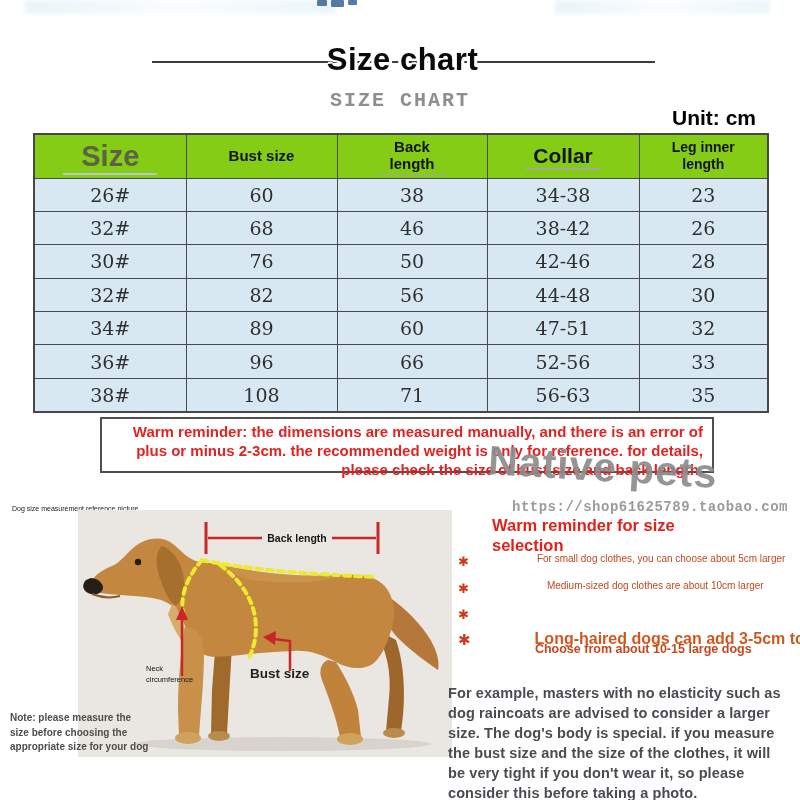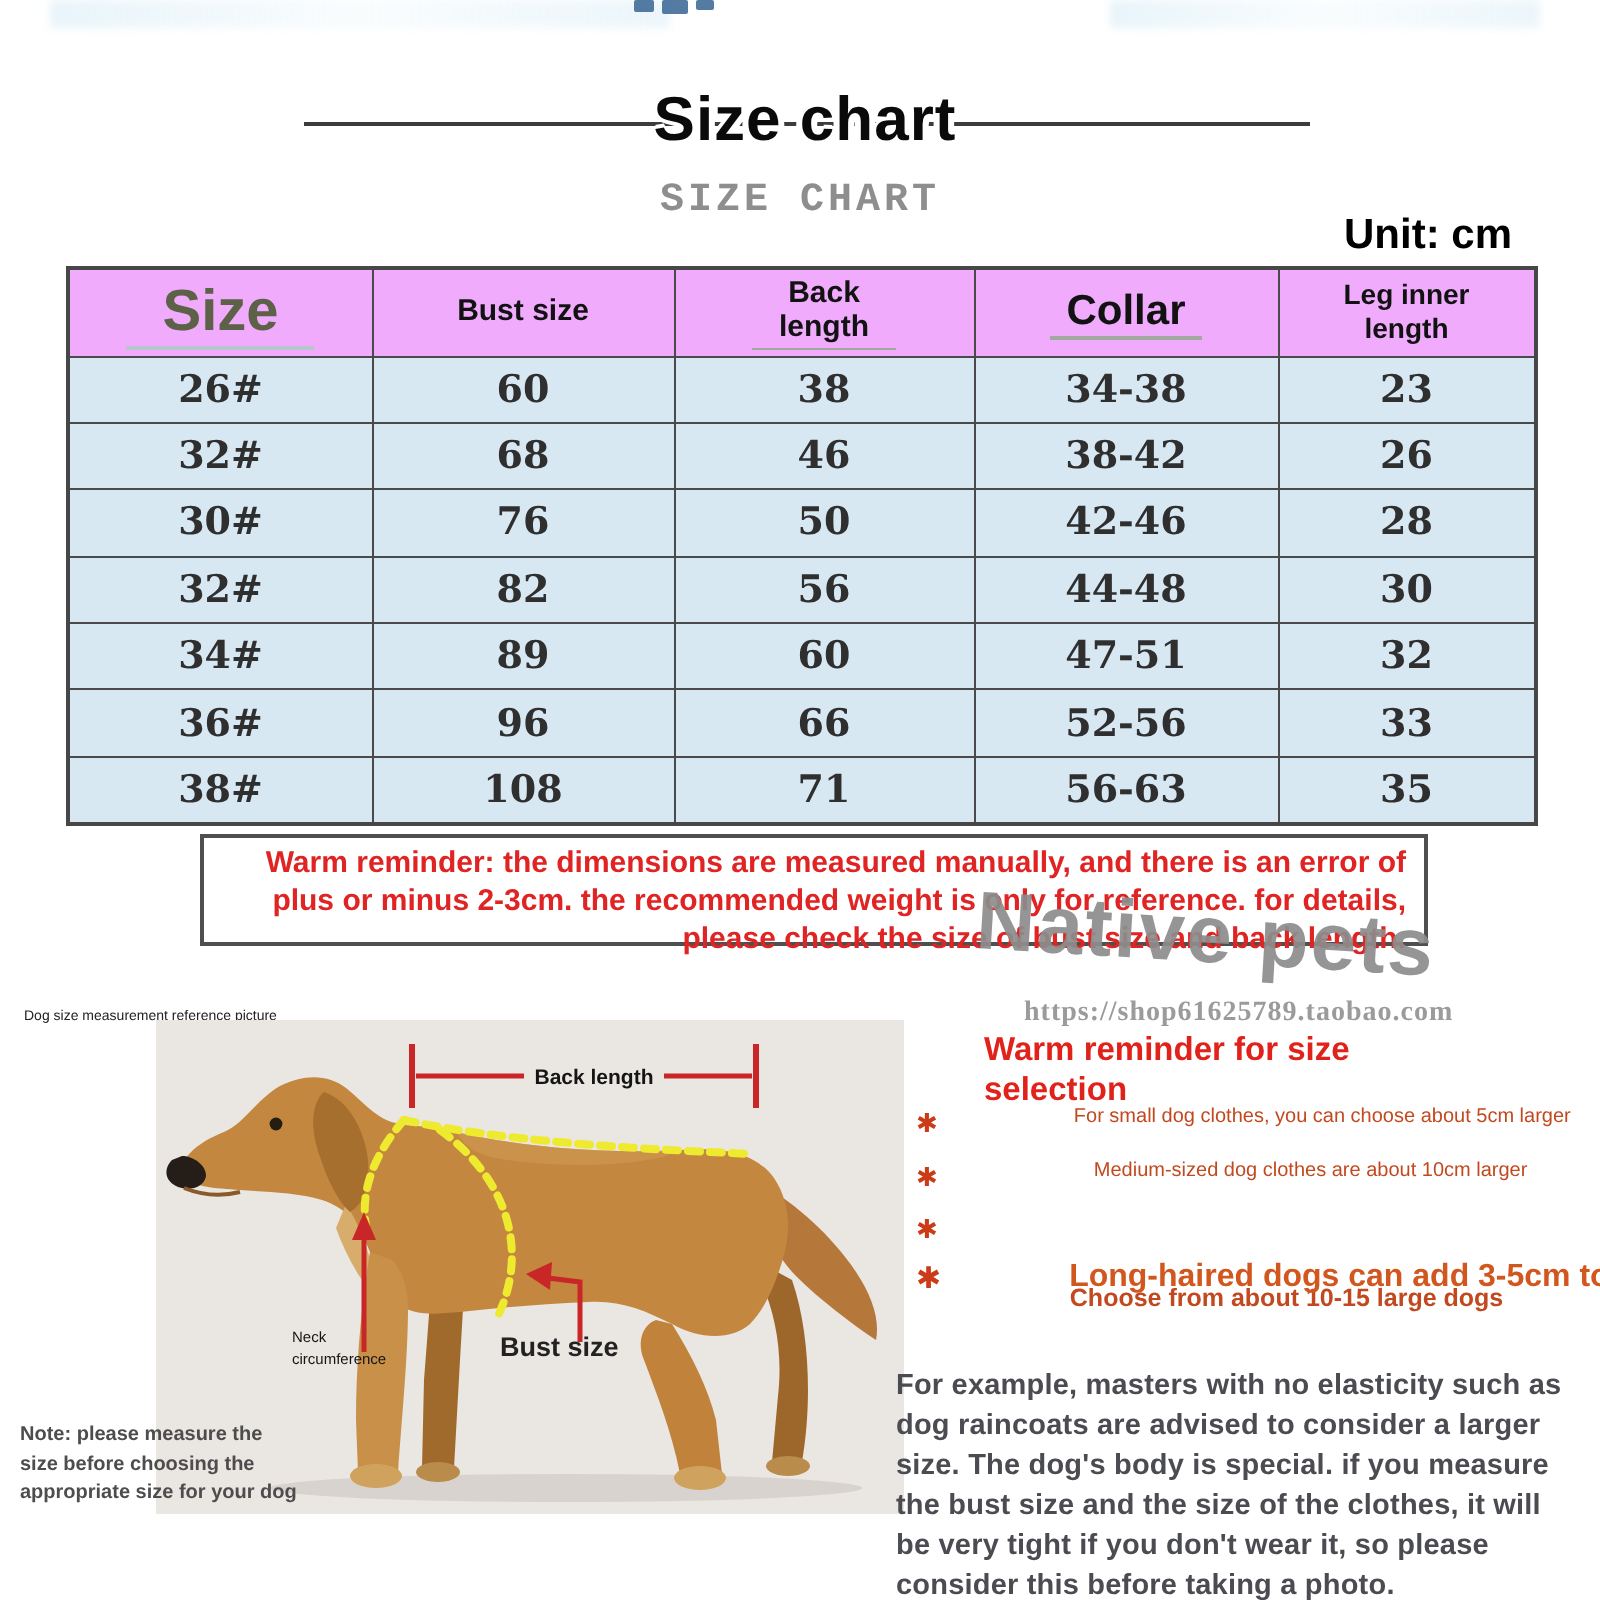--- a/index.html
+++ b/index.html
@@ -26,43 +26,43 @@
     position:absolute; left:250px; top:89px; width:300px; text-align:center;
     font-family:"Liberation Mono", monospace; font-size:20px; font-weight:bold;
     color:#8e8e8e; letter-spacing:2px;
   }
   .unit-label { position:absolute; left:672px; top:106px; font-size:21px; font-weight:bold; color:#000; }
 
   
   .table-wrap { position:absolute; left:33px; top:133px; }
   table.size-table { border-collapse:collapse; table-layout:fixed; width:734px; border:2px solid #474747; }
   .size-table th, .size-table td { border:1.6px solid #4a4a4a; text-align:center; vertical-align:middle; padding:0; }
-  .size-table thead th { background:#f0abfc; height:44px; font-weight:bold; color:#121212; }
-  .size-table tbody td { background:#d8e8f2; height:33.4px; font-family:"DejaVu Serif", serif; font-size:19px; color:#2f2f2f;font-weight:bold; }
+  .size-table thead th { background:#84cc16; height:44px; font-weight:bold; color:#121212; }
+  .size-table tbody td { background:#d8e8f2; height:33.4px; font-family:"DejaVu Serif", serif; font-size:19px; color:#2f2f2f; }
   .h0 { font-size:29px; color:#5d6148; font-weight:bold; border-bottom:2px solid #b7c5cd; padding:0 18px 1px; }
   .h1 { font-size:15px; }
   .h2 { font-size:15px; display:inline-block; max-width:72px; line-height:1.18; border-bottom:1.5px solid #a0a79d; padding-bottom:1px; }
   .h3 { font-size:21px; border-bottom:2px solid #a3a99f; padding:0 8px 1px; }
   .h4 { font-size:14px; display:inline-block; max-width:78px; line-height:1.18; }
 
   
   .warning-box {
     position:absolute; left:100px; top:417px; width:614px; height:56px;
     border:2px solid #4f4f4f; background:#fff; padding:4px 9px; z-index:2;
   }
   .warning-text { color:#e02323; font-weight:bold; font-size:15px; line-height:1.25;text-align:right; }
 
   .brand-watermark {
     position:absolute; left:488px; top:444px; z-index:3;
     font-size:41px; font-weight:bold; color:#8d8d8d; opacity:.92;
     transform:rotate(3.5deg); letter-spacing:1px; white-space:nowrap;
   }
   .shop-url {
     position:absolute; left:512px; top:499px; z-index:3;
-    font-family:Liberation Serif, serif; font-size:14px; font-weight:bold;
+    font-family:Liberation Mono, monospace; font-size:14px; font-weight:bold;
     color:#9b9b9b; letter-spacing:0.5px; white-space:nowrap;
   }
 
   
   .dog-caption { position:absolute; left:12px; top:505px; font-size:7px; color:#222; }
   .dog-figure { position:absolute; left:78px; top:510px; width:374px; height:247px; background:#eae6e2; }
   .measurement-note {
     position:absolute; left:10px; top:711px; width:142px; z-index:2;
     text-align:left; font-size:10px; font-weight:600; color:#4d4d4d; line-height:1.45;
   }

